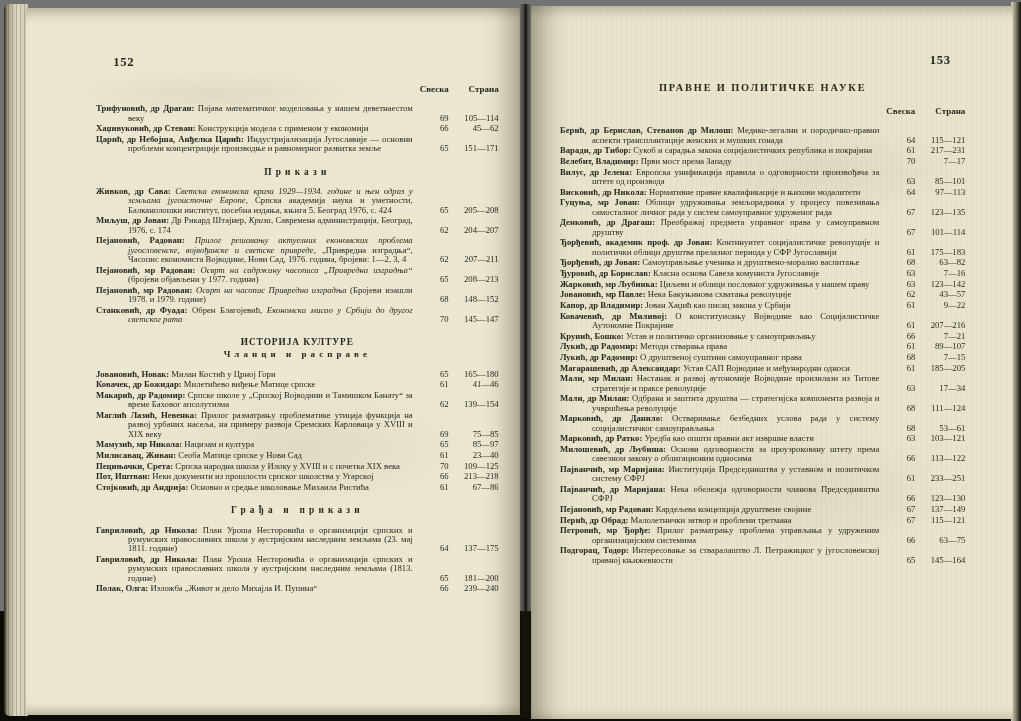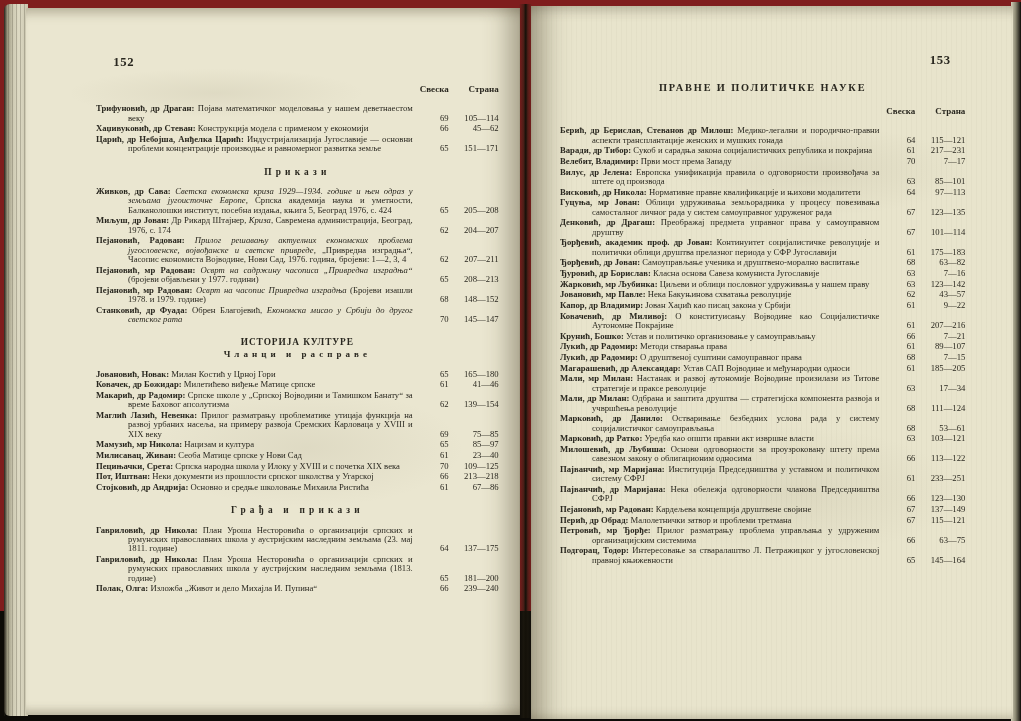--- a/index.html
+++ b/index.html
@@ -1,17 +1,17 @@
 <!DOCTYPE html>
 <html><head>
 <meta charset="utf-8">
 <style>
   html,body{margin:0;padding:0;background:#0d0b07;width:1021px;height:721px;overflow:hidden;
     font-family:"Liberation Serif","DejaVu Serif",serif;}
-  .book{position:relative;width:1021px;height:611px;background:#7f1d1d;}
+  .book{position:relative;width:1021px;height:611px;background:#737373;}
   
   .fore-edge-left{position:absolute;left:4px;top:4px;width:24px;height:712px;border-radius:6px 0 0 6px;
     background:linear-gradient(90deg,#25211a 0%,#9a967e 14%,#cfcbb4 38%,#dedac4 62%,#c9c5ae 100%);
     background-blend-mode:multiply;}
   .fore-edge-left:after{content:"";position:absolute;inset:0;
     background:repeating-linear-gradient(90deg,rgba(60,55,40,.25) 0 1px,transparent 1px 4px);}
   .fore-edge-right{position:absolute;right:0;top:2px;width:10px;height:719px;
     background:linear-gradient(270deg,#0d0b07 0%,#8d8a74 55%,#d3cfb8 100%);}
   
   .page{position:absolute;overflow:hidden;}

